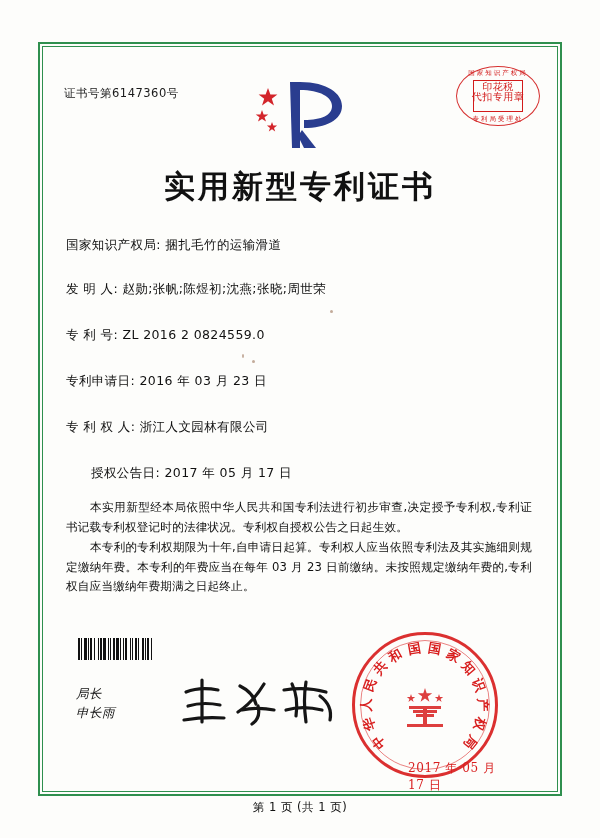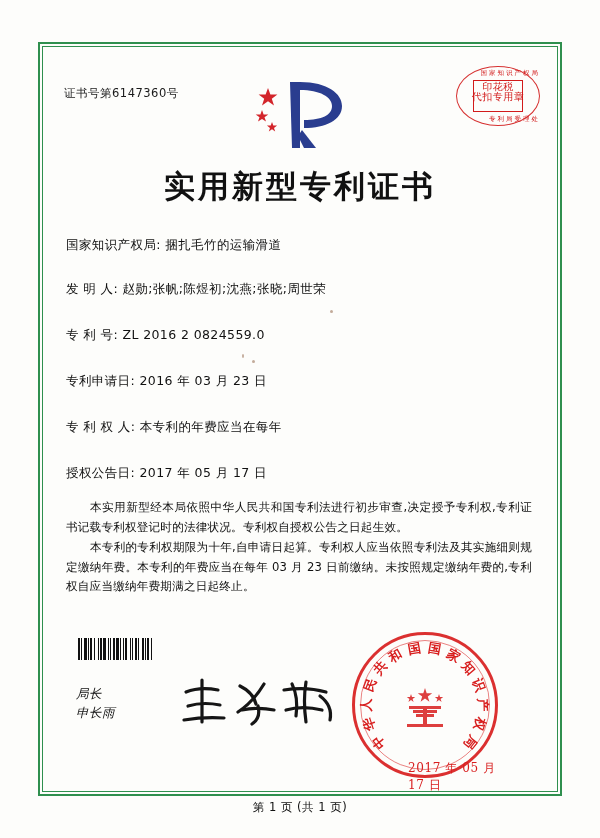--- a/index.html
+++ b/index.html
@@ -101,21 +101,21 @@
     font-size: 10px;
     line-height: 9px;
     letter-spacing: .5px;
     white-space: nowrap;
   }
   .seal-top .l1 { top: 16px; }
   .seal-top .l2 { top: 26px; }
   .seal-top .arc-top, .seal-top .arc-bottom {
     position: absolute;
     left: 0; width: 100%;
-    text-align: right;
+    text-align: center;
     color: #d21b1b;
     font-size: 6.5px;
     letter-spacing: 2px;
   }
   .seal-top .arc-top { top: 3px; }
   .seal-top .arc-bottom { bottom: 2px; }
 
   
   .title {
     position: absolute;
@@ -138,21 +138,21 @@
     font-size: 12.5px;
     line-height: 18px;
     color: #111;
     letter-spacing: .4px;
   }
   .f1 { top: 178px; }
   .f2 { top: 222px; }
   .f3 { top: 268px; }
   .f4 { top: 314px; }
   .f5 { top: 360px; }
-  .f6 { top: 406px; }
+  .f6 { top: 406px; margin-left: 25px; }
 
   .field .label {
     display: inline-block;
   }
   .field .value {
     display: inline-block;
   }
 
   
   .body-text {
@@ -327,21 +327,21 @@
     <div class="field f3">
       <span class="label">专  利  号:</span>
       <span class="value">ZL 2016 2 0824559.0</span>
     </div>
     <div class="field f4">
       <span class="label">专利申请日:</span>
       <span class="value">2016 年 03 月 23 日</span>
     </div>
     <div class="field f5">
       <span class="label">专 利 权 人:</span>
-      <span class="value">本专利的年费应当在每年</span>
+      <span class="value">浙江人文园林有限公司</span>
     </div>
     <div class="field f6">
       <span class="label">授权公告日:</span>
       <span class="value">2017 年 05 月 17 日</span>
     </div>
 
     <div class="smudge" style="left:274px; top:252px; width:3px; height:3px;"></div>
     <div class="smudge" style="left:186px; top:296px; width:2px; height:4px;"></div>
     <div class="smudge" style="left:196px; top:302px; width:3px; height:3px;"></div>
 

